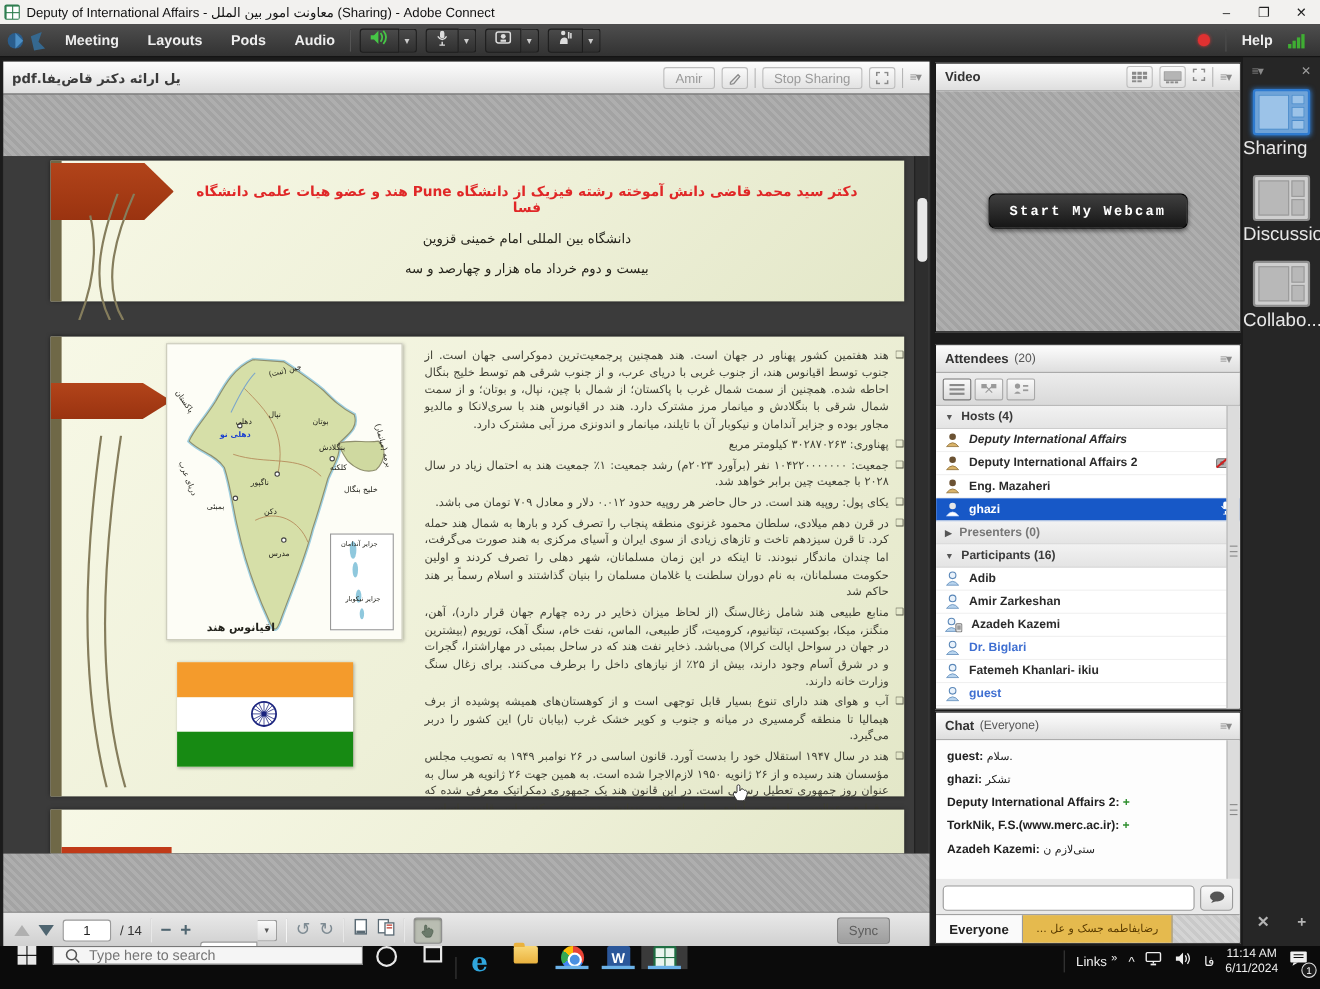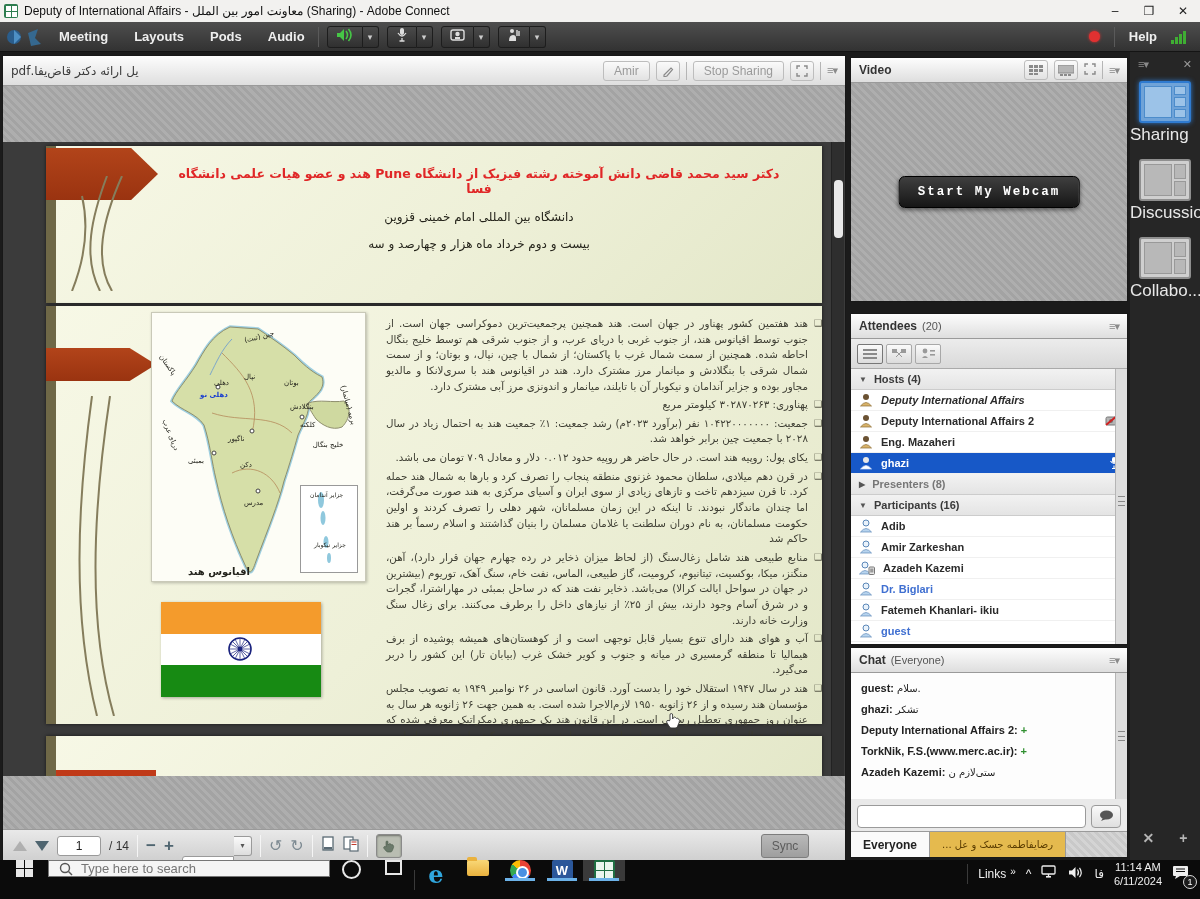--- a/index.html
+++ b/index.html
@@ -25,36 +25,36 @@
   .mbar-right { margin-left:auto; display:flex; align-items:center; gap:14px; padding-right:14px; }
   .recdot { width:11px; height:11px; border-radius:50%; background:#e03131; box-shadow:0 0 3px #e03131; }
   .helptxt { color:#eee; font-size:13px; font-weight:bold; }
   .sigbars { display:flex; align-items:flex-end; gap:1px; height:14px; }
   .sigbars i { width:3px; background:#3fae33; }
   .mdiv { width:1px; height:20px; background:#222; border-right:1px solid #5a5a5a; }
 
   
   .sharepod { position:absolute; left:2px; top:55px; width:844px; height:805px; background:#3b3b3b; border:1px solid #181818; }
   .podheader { position:absolute; left:0; top:0; right:0; height:30px; background:linear-gradient(#fdfdfd,#dedede); border-bottom:1px solid #9a9a9a; display:flex; align-items:center; padding:0 8px; }
-  .sharetitle { font-size:12px; color:#3a3a3a; }
+  .sharetitle { font-size:12px; color:#3a3a3a;font-weight:bold; }
   .ph-right { margin-left:auto; display:flex; align-items:center; gap:6px; }
   .graybtn { font-size:12px; color:#9a9a9a; background:linear-gradient(#fafafa,#e2e2e2); border:1px solid #bdbdbd; border-radius:3px; padding:2px 10px; }
   .iconbtn { width:24px; height:20px; background:linear-gradient(#fafafa,#e2e2e2); border:1px solid #bdbdbd; border-radius:3px; display:flex; align-items:center; justify-content:center; color:#8a8a8a; font-size:11px; }
   .vdiv { width:1px; height:18px; background:#b5b5b5; }
   .stripes { background:repeating-linear-gradient(45deg,#aeaeae 0 3px,#a3a3a3 3px 6px); }
   .band-top { position:absolute; left:0; top:30px; right:0; height:56px; }
   .docview { position:absolute; left:0; top:86px; right:0; height:634px; background:#3b3b3b; overflow:hidden; }
   .band-bot { position:absolute; left:0; top:720px; right:0; height:53px; }
   .docscroll { position:absolute; right:1px; top:0; width:13px; height:634px; background:#2e2e2e; border-left:1px solid #222; }
   .docthumb { position:absolute; left:2px; top:38px; width:9px; height:58px; background:#e8e8e8; border-radius:4px; }
 
   .slide { position:absolute; left:43px; width:776px; background:linear-gradient(135deg,#f7f8e6 0%,#eef0d8 55%,#e3e7c8 100%); box-shadow:0 0 4px rgba(0,0,0,.6); }
   .slide .edge { position:absolute; left:0; top:0; bottom:0; width:10px; background:#6f6847; }
   .redarrow { position:absolute; background:linear-gradient(#b2441a,#9a3310); clip-path:polygon(0 0,76% 0,100% 50%,76% 100%,0 100%); }
-  .s1 { top:4px; height:157px; }
+  .s1 { top:4px; height:128px; }
   .s1 .redarrow { left:0; top:2px; width:112px; height:52px; }
   .s1text { position:absolute; left:120px; right:30px; top:20px; text-align:center; }
   .s1text .t1 { color:#e02727; font-size:12.5px; font-weight:bold; margin-bottom:14px; }
   .s1text .t2 { color:#26251c; font-size:12px; margin-bottom:13px; }
   .curves { position:absolute; left:6px; pointer-events:none; }
   .s2 { top:164px; height:418px; }
   .s2 .redarrow { left:0; top:42px; width:110px; height:33px; }
   .mapcard { position:absolute; left:105px; top:6px; width:215px; height:270px; background:#fdfdf6; border:1px solid #c9c9b8; box-shadow:1px 1px 3px rgba(0,0,0,.25); }
   .maplabel { position:absolute; font-size:7px; color:#23231c; white-space:nowrap; direction:rtl; font-family:"DejaVu Sans", sans-serif; }
   .inset { position:absolute; left:148px; top:172px; width:58px; height:88px; border:1px solid #999; background:#fff; }
@@ -561,21 +561,21 @@
         <span>ghazi</span>
         <span class="rico">
           <svg width="10" height="13">
               <rect x="3" y="1" width="4" height="6" rx="2" fill="#fff"></rect>
               <path d="M1.5 5 q3.5 5 7 0 M5 9.5 v2.5 M3 12.5 h4" stroke="#fff" stroke-width="1.1" fill="none"></path>
             </svg>
         </span>
       </div>
       <div class="secrow">
         <span class="tri">▶</span>
-          <span style="color:#777">Presenters (8)</span>
+          <span style="color:#777">Presenters (0)</span>
       </div>
       <div class="secrow">
         <span class="tri">▼</span>
           <span>Participants (16)</span>
       </div>
       <div class="attrow">
         <svg width="14" height="14">
             <circle cx="7" cy="4" r="3" fill="#e9f2fb" stroke="#5a87b8"></circle>
             <path d="M1.5 13 q5.5 -7 11 0 z" fill="#b8d4ee" stroke="#5a87b8" stroke-width="0.7"></path>
           </svg>

